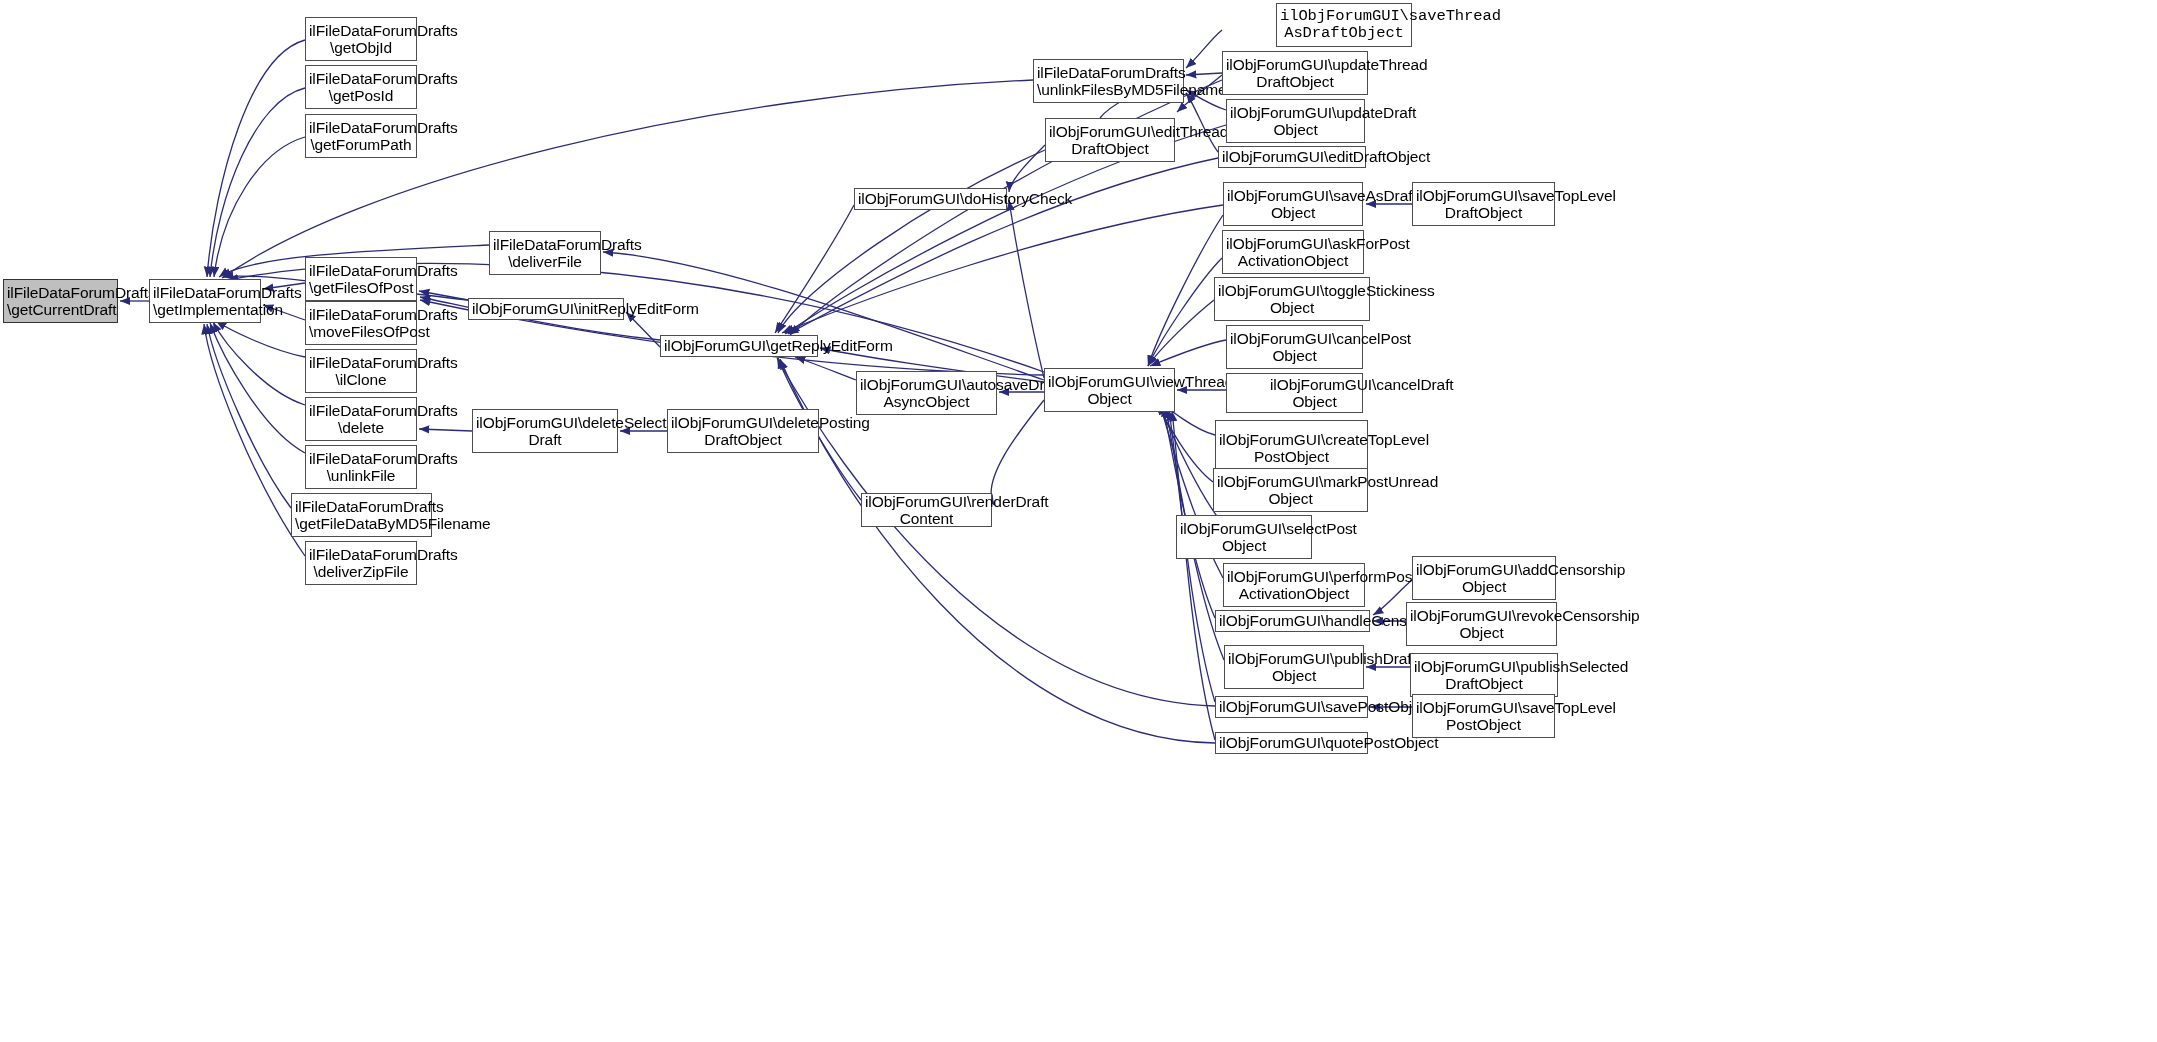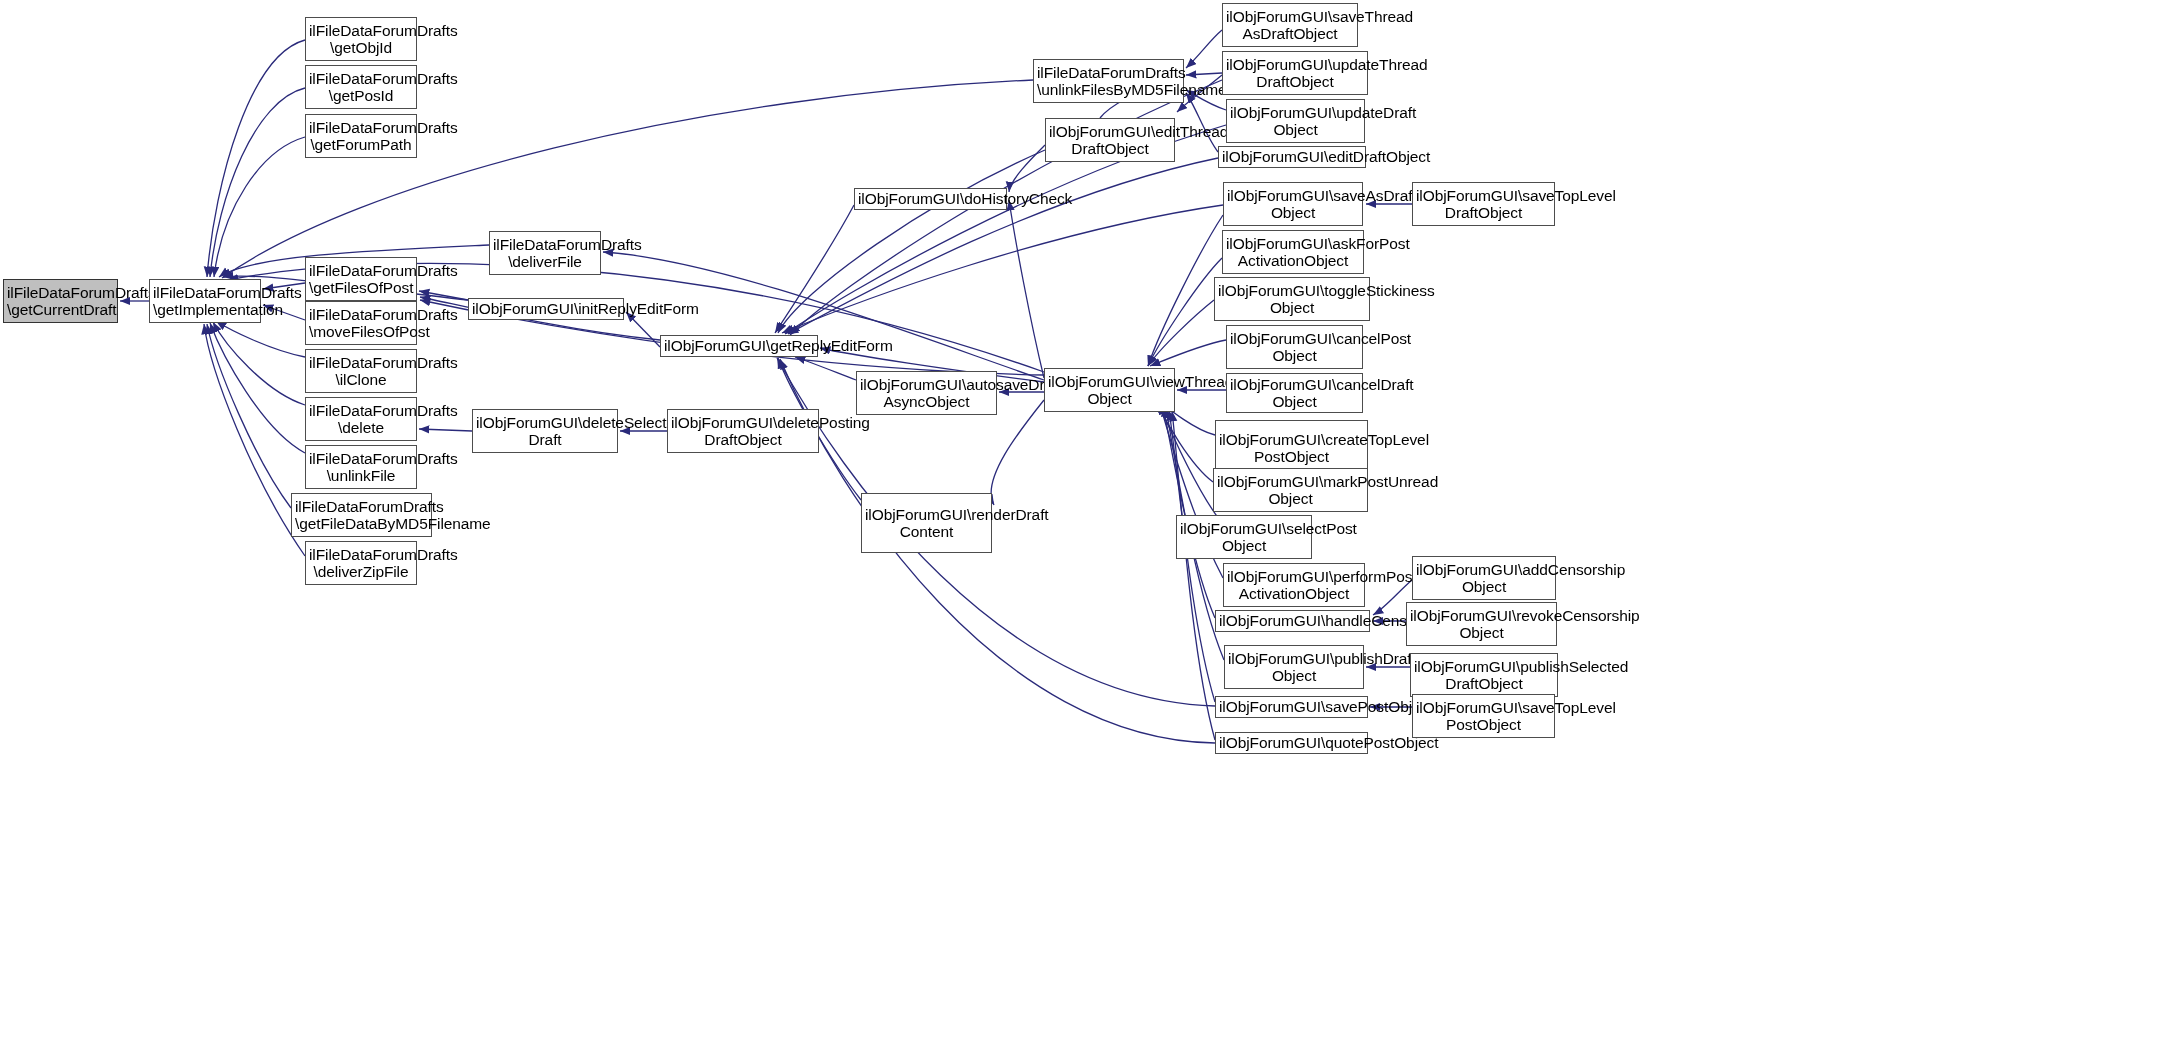--- a/index.html
+++ b/index.html
@@ -154,44 +154,44 @@
 \deliverFile</span></div>
       <div class="node" style="left: 468px; top: 298px; width: 156px; height: 22px;"><span class="node-label">ilObjForumGUI\initReplyEditForm</span></div>
       <div class="node" style="left: 472px; top: 409px; width: 146px; height: 44px;"><span class="node-label">ilObjForumGUI\deleteSelected
 Draft</span></div>
       <div class="node" style="left: 667px; top: 409px; width: 152px; height: 44px;"><span class="node-label">ilObjForumGUI\deletePosting
 DraftObject</span></div>
       <div class="node" style="left: 660px; top: 335px; width: 158px; height: 22px;"><span class="node-label">ilObjForumGUI\getReplyEditForm</span></div>
       <div class="node" style="left: 854px; top: 188px; width: 153px; height: 22px;"><span class="node-label">ilObjForumGUI\doHistoryCheck</span></div>
       <div class="node" style="left: 856px; top: 371px; width: 141px; height: 44px;"><span class="node-label">ilObjForumGUI\autosaveDraft
 AsyncObject</span></div>
-      <div class="node" style="left: 861px; top: 493px; width: 131px; height: 60px;"><span class="node-label">ilObjForumGUI\renderDraft
+      <div class="node" style="left: 861px; top: 493px; width: 131px; height: 34px;"><span class="node-label">ilObjForumGUI\renderDraft
 Content</span></div>
       <div class="node" style="left: 1033px; top: 59px; width: 151px; height: 44px;"><span class="node-label">ilFileDataForumDrafts
 \unlinkFilesByMD5Filenames</span></div>
       <div class="node" style="left: 1045px; top: 118px; width: 130px; height: 44px;"><span class="node-label">ilObjForumGUI\editThread
 DraftObject</span></div>
       <div class="node" style="left: 1044px; top: 368px; width: 131px; height: 44px;"><span class="node-label">ilObjForumGUI\viewThread
 Object</span></div>
-      <div class="node" style="left: 1222px; top: 3px; width: 136px; height: 44px;"><span class="node-label">ilObjForumGUI\saveThread
+      <div class="node" style="left: 1276px; top: 3px; width: 136px; height: 44px; font-family: Liberation Mono, monospace;"><span class="node-label">ilObjForumGUI\saveThread
 AsDraftObject</span></div>
       <div class="node" style="left: 1222px; top: 51px; width: 146px; height: 44px;"><span class="node-label">ilObjForumGUI\updateThread
 DraftObject</span></div>
       <div class="node" style="left: 1226px; top: 99px; width: 139px; height: 44px;"><span class="node-label">ilObjForumGUI\updateDraft
 Object</span></div>
       <div class="node" style="left: 1218px; top: 146px; width: 148px; height: 22px;"><span class="node-label">ilObjForumGUI\editDraftObject</span></div>
       <div class="node" style="left: 1223px; top: 182px; width: 140px; height: 44px;"><span class="node-label">ilObjForumGUI\saveAsDraft
 Object</span></div>
       <div class="node" style="left: 1222px; top: 230px; width: 142px; height: 44px;"><span class="node-label">ilObjForumGUI\askForPost
 ActivationObject</span></div>
       <div class="node" style="left: 1214px; top: 277px; width: 156px; height: 44px;"><span class="node-label">ilObjForumGUI\toggleStickiness
 Object</span></div>
       <div class="node" style="left: 1226px; top: 325px; width: 137px; height: 44px;"><span class="node-label">ilObjForumGUI\cancelPost
 Object</span></div>
-      <div class="node" style="left: 1226px; top: 373px; width: 137px; height: 40px;"><span class="node-label">ilObjForumGUI\cancelDraft
+      <div class="node" style="left: 1226px; top: 373px; width: 137px; height: 40px; padding-left: 40px;"><span class="node-label">ilObjForumGUI\cancelDraft
 Object</span></div>
       <div class="node" style="left: 1215px; top: 420px; width: 153px; height: 56px;"><span class="node-label">ilObjForumGUI\createTopLevel
 PostObject</span></div>
       <div class="node" style="left: 1213px; top: 468px; width: 155px; height: 44px; justify-content: center;"><span class="node-label">ilObjForumGUI\markPostUnread
 Object</span></div>
       <div class="node" style="left: 1176px; top: 515px; width: 136px; height: 44px;"><span class="node-label">ilObjForumGUI\selectPost
 Object</span></div>
       <div class="node" style="left: 1223px; top: 563px; width: 142px; height: 44px;"><span class="node-label">ilObjForumGUI\performPost
 ActivationObject</span></div>
       <div class="node" style="left: 1215px; top: 610px; width: 155px; height: 22px;"><span class="node-label">ilObjForumGUI\handleCensorship</span></div>

